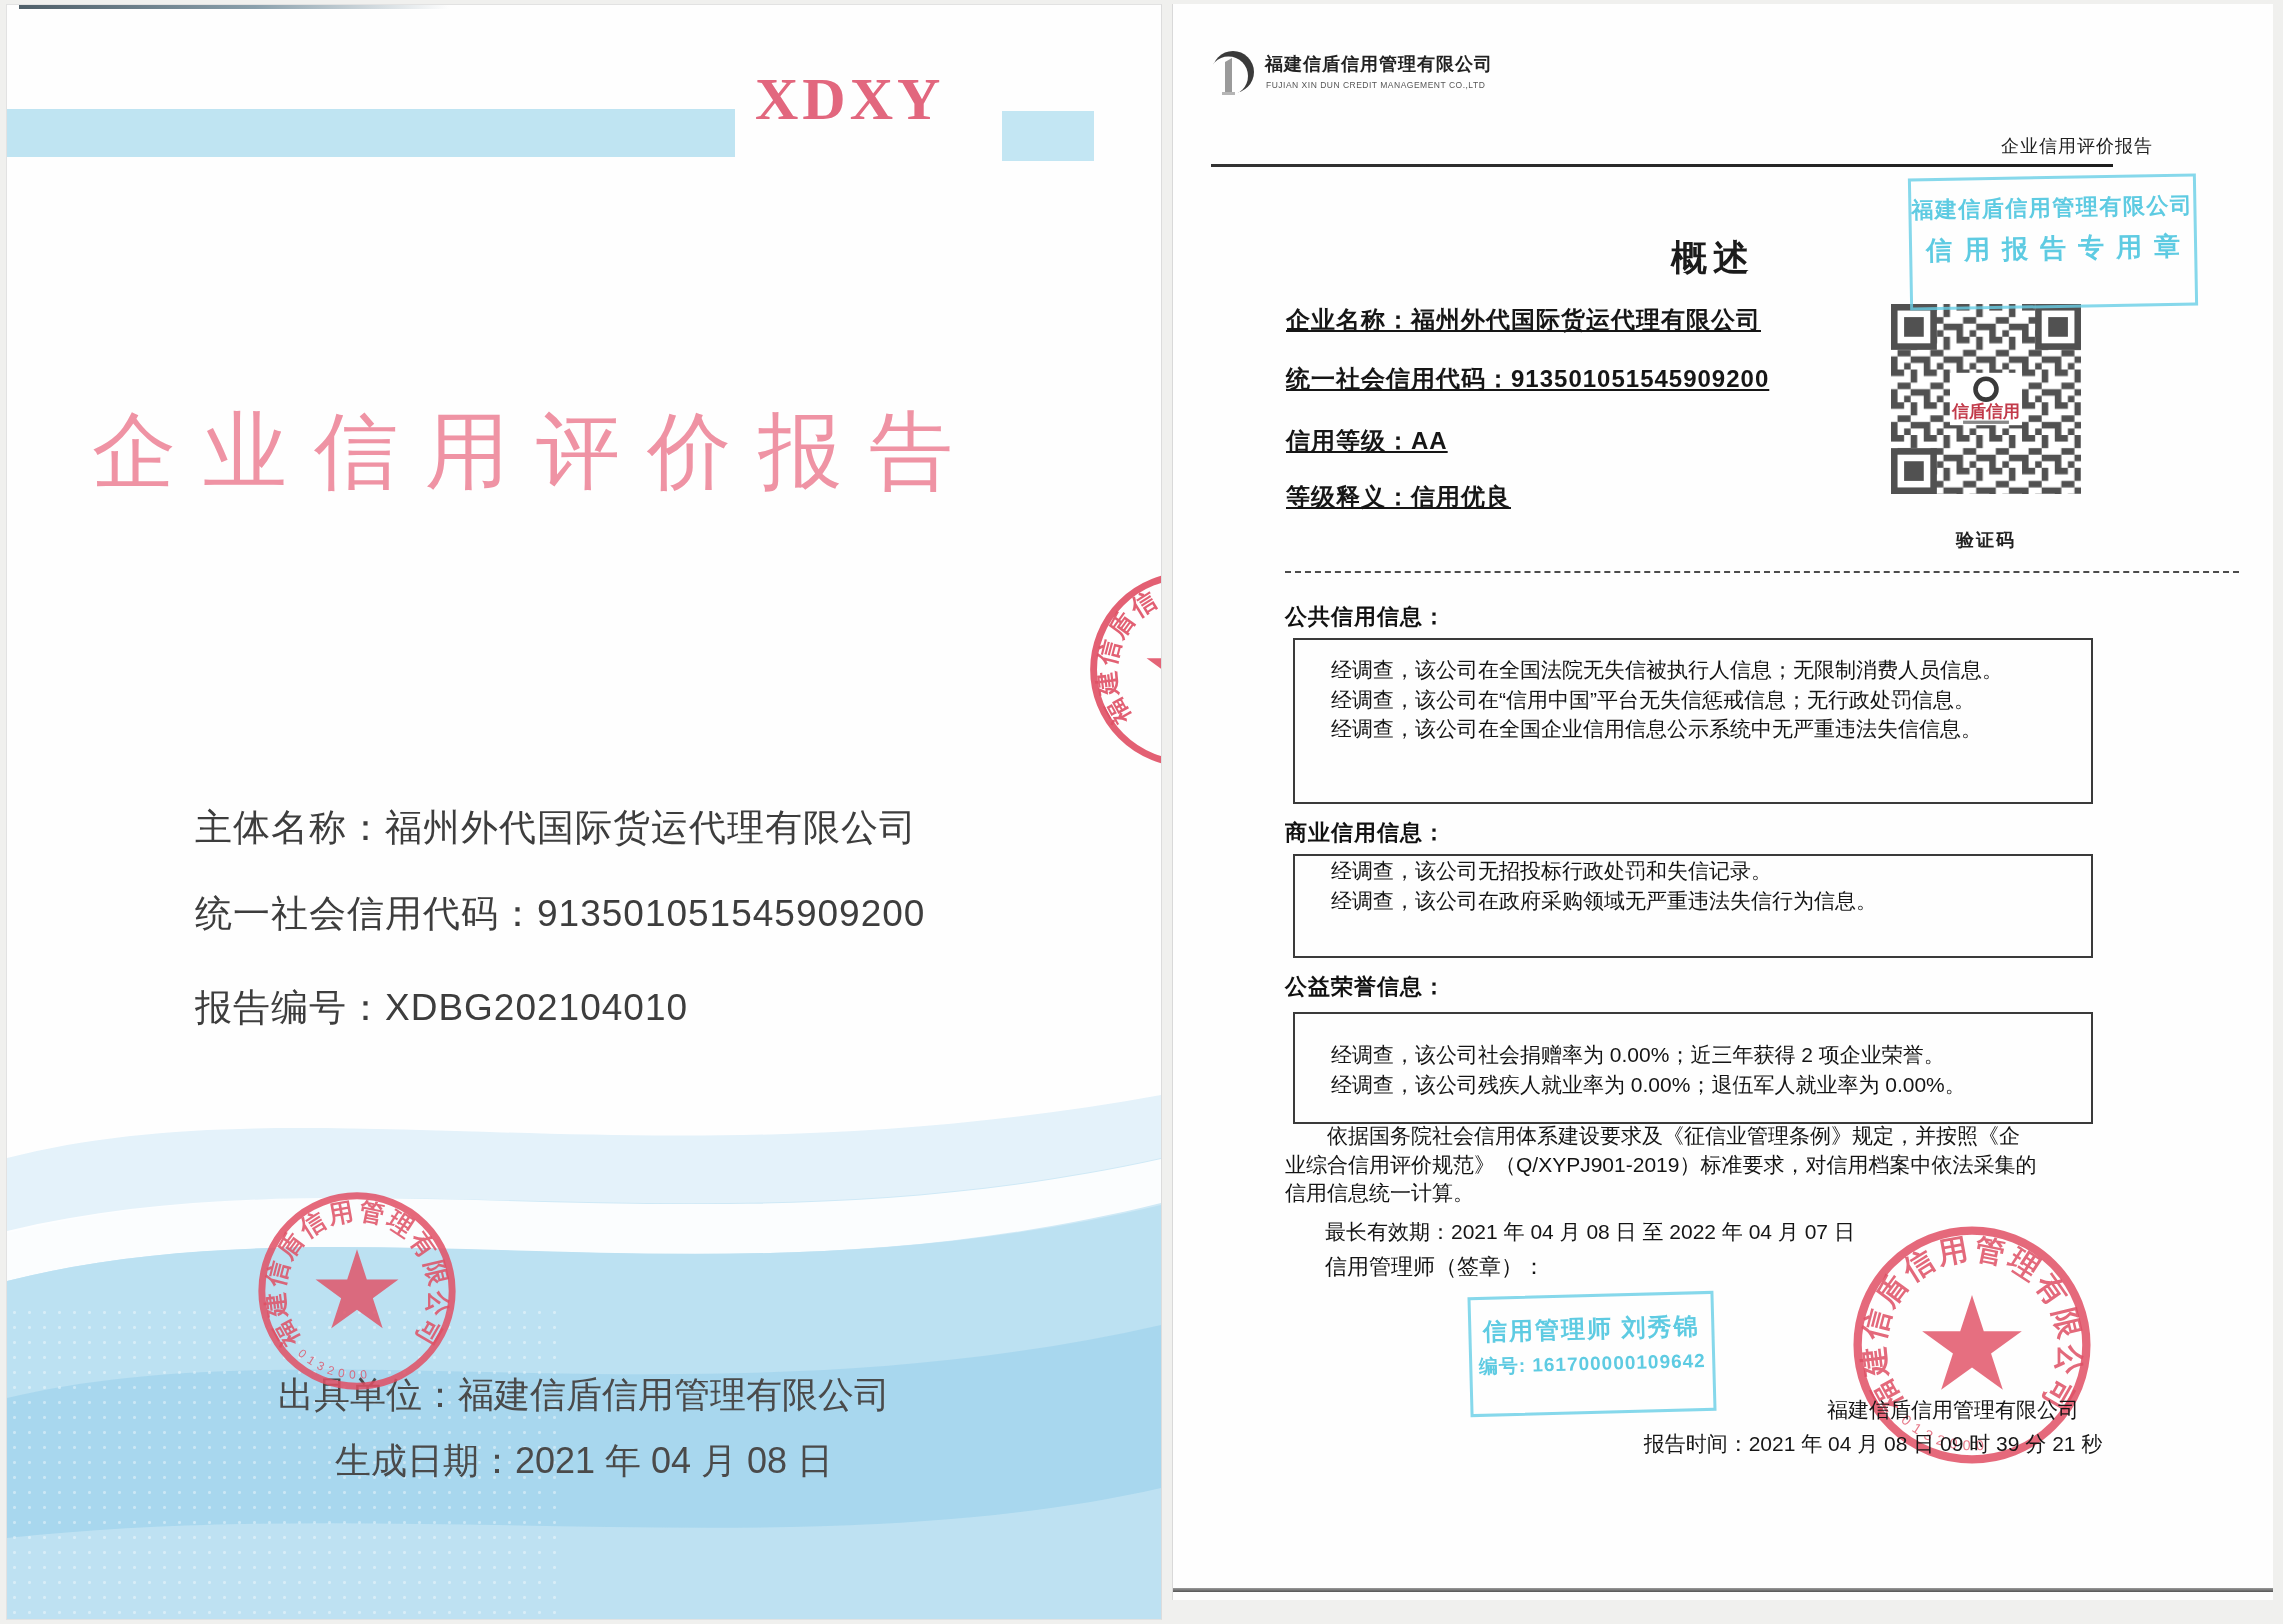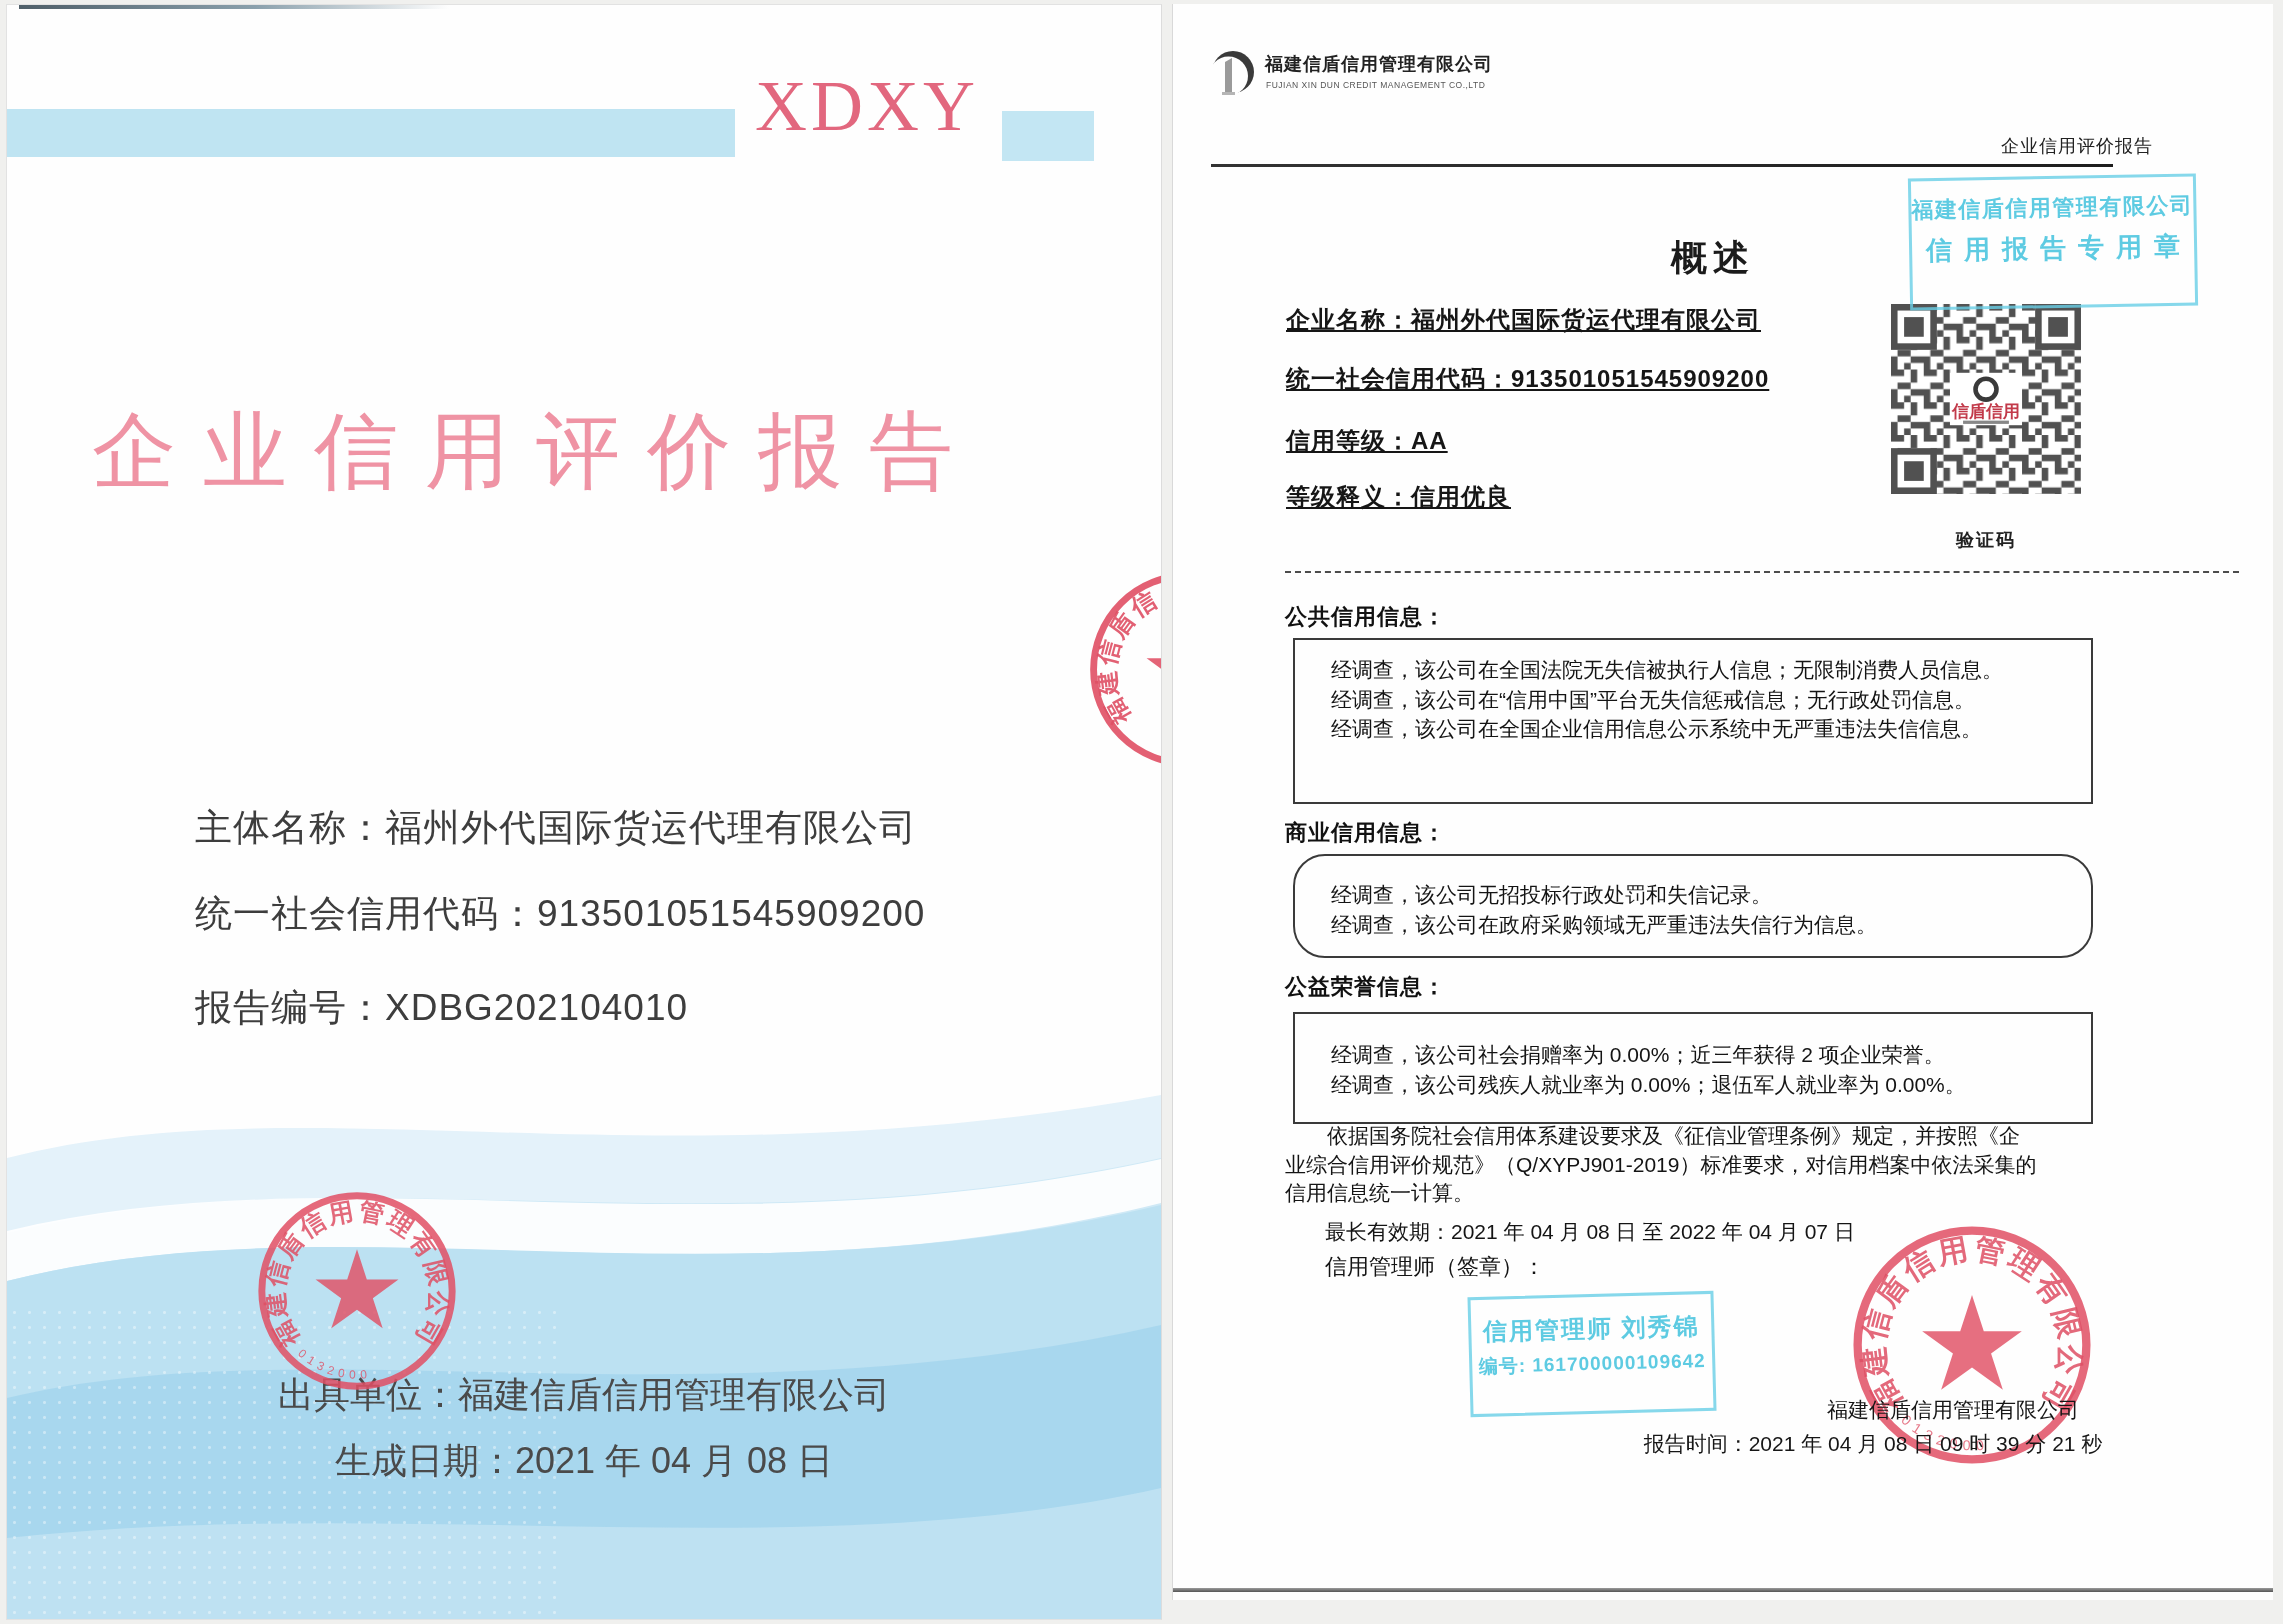--- a/index.html
+++ b/index.html
@@ -6,22 +6,22 @@
   body{width:2283px;height:1624px;background:#f0f0ee;position:relative;overflow:hidden;
        font-family:"Liberation Sans",sans-serif;}
   .abs{position:absolute;}
   .page{position:absolute;background:#fefefe;overflow:hidden;}
   #page-left{left:6px;top:4px;width:1154px;height:1614px;border:1px solid #e2e2e2;border-right:1px solid #dcdcdc;}
   #page-right{left:1172px;top:4px;width:1100px;height:1596px;border-left:1px solid #d9d9d9;}
   .scan-topline{left:12px;top:0;width:430px;height:4px;
     background:linear-gradient(90deg,#4e5e68,#8aa0ac 55%,rgba(255,255,255,0));}
   .band{left:0;top:104px;width:728px;height:48px;background:#bfe4f2;}
   .band-sq{left:995px;top:106px;width:92px;height:50px;background:#c3e6f3;}
-  .brand{left:748px;top:60px;font-family:"Liberation Serif",serif;font-size:72px;color:#e2677e;
-    letter-spacing:4px;font-weight:400;}
+  .brand{left:748px;top:60px;font-family:"Liberation Serif",serif;font-size:60px;color:#e2677e;
+    letter-spacing:4px;font-weight:700;}
   .big-title{left:85px;top:390px;font-size:84px;letter-spacing:27px;color:#ef93a4;white-space:nowrap;font-weight:400;}
   .l-line{left:188px;font-size:37px;color:#3d3d3d;white-space:nowrap;letter-spacing:1px;}
   .l-foot{left:0;width:100%;text-align:center;font-size:36px;color:#4a4a4a;white-space:nowrap;z-index:6;}
   .waves{left:0;top:1058px;width:1154px;height:558px;z-index:1;}
   .dots{left:0;top:1300px;width:560px;height:316px;z-index:2;opacity:.45;
     background-image:radial-gradient(rgba(255,255,255,.9) 1.2px, rgba(255,255,255,0) 1.8px);
     background-size:15px 15px;}
   .stamp-svg{z-index:7;}
   .hdr-cn{left:92px;top:48px;font-size:18px;font-weight:700;color:#222;letter-spacing:1px;white-space:nowrap;}
   .hdr-en{left:93px;top:76px;font-size:8.5px;color:#555;letter-spacing:.5px;white-space:nowrap;}
@@ -170,21 +170,21 @@
     <div class="abs dashed"></div>
 
     <div class="abs sec-head" style="top:598px;">公共信用信息：</div>
     <div class="abs sec-box" style="top:634px;height:166px;padding-top:15px;">
       <div class="bl">经调查，该公司在全国法院无失信被执行人信息；无限制消费人员信息。</div>
       <div class="bl">经调查，该公司在“信用中国”平台无失信惩戒信息；无行政处罚信息。</div>
       <div class="bl">经调查，该公司在全国企业信用信息公示系统中无严重违法失信信息。</div>
     </div>
 
     <div class="abs sec-head" style="top:814px;">商业信用信息：</div>
-    <div class="abs sec-box" style="top:850px;height:104px;padding-top:24px;border-radius:32px;">
+    <div class="abs sec-box" style="top:850px;height:104px;">
       <div class="bl">经调查，该公司无招投标行政处罚和失信记录。</div>
       <div class="bl">经调查，该公司在政府采购领域无严重违法失信行为信息。</div>
     </div>
 
     <div class="abs sec-head" style="top:968px;">公益荣誉信息：</div>
     <div class="abs sec-box" style="top:1008px;height:112px;padding-top:26px;">
       <div class="bl">经调查，该公司社会捐赠率为 0.00%；近三年获得 2 项企业荣誉。</div>
       <div class="bl">经调查，该公司残疾人就业率为 0.00%；退伍军人就业率为 0.00%。</div>
     </div>
 

